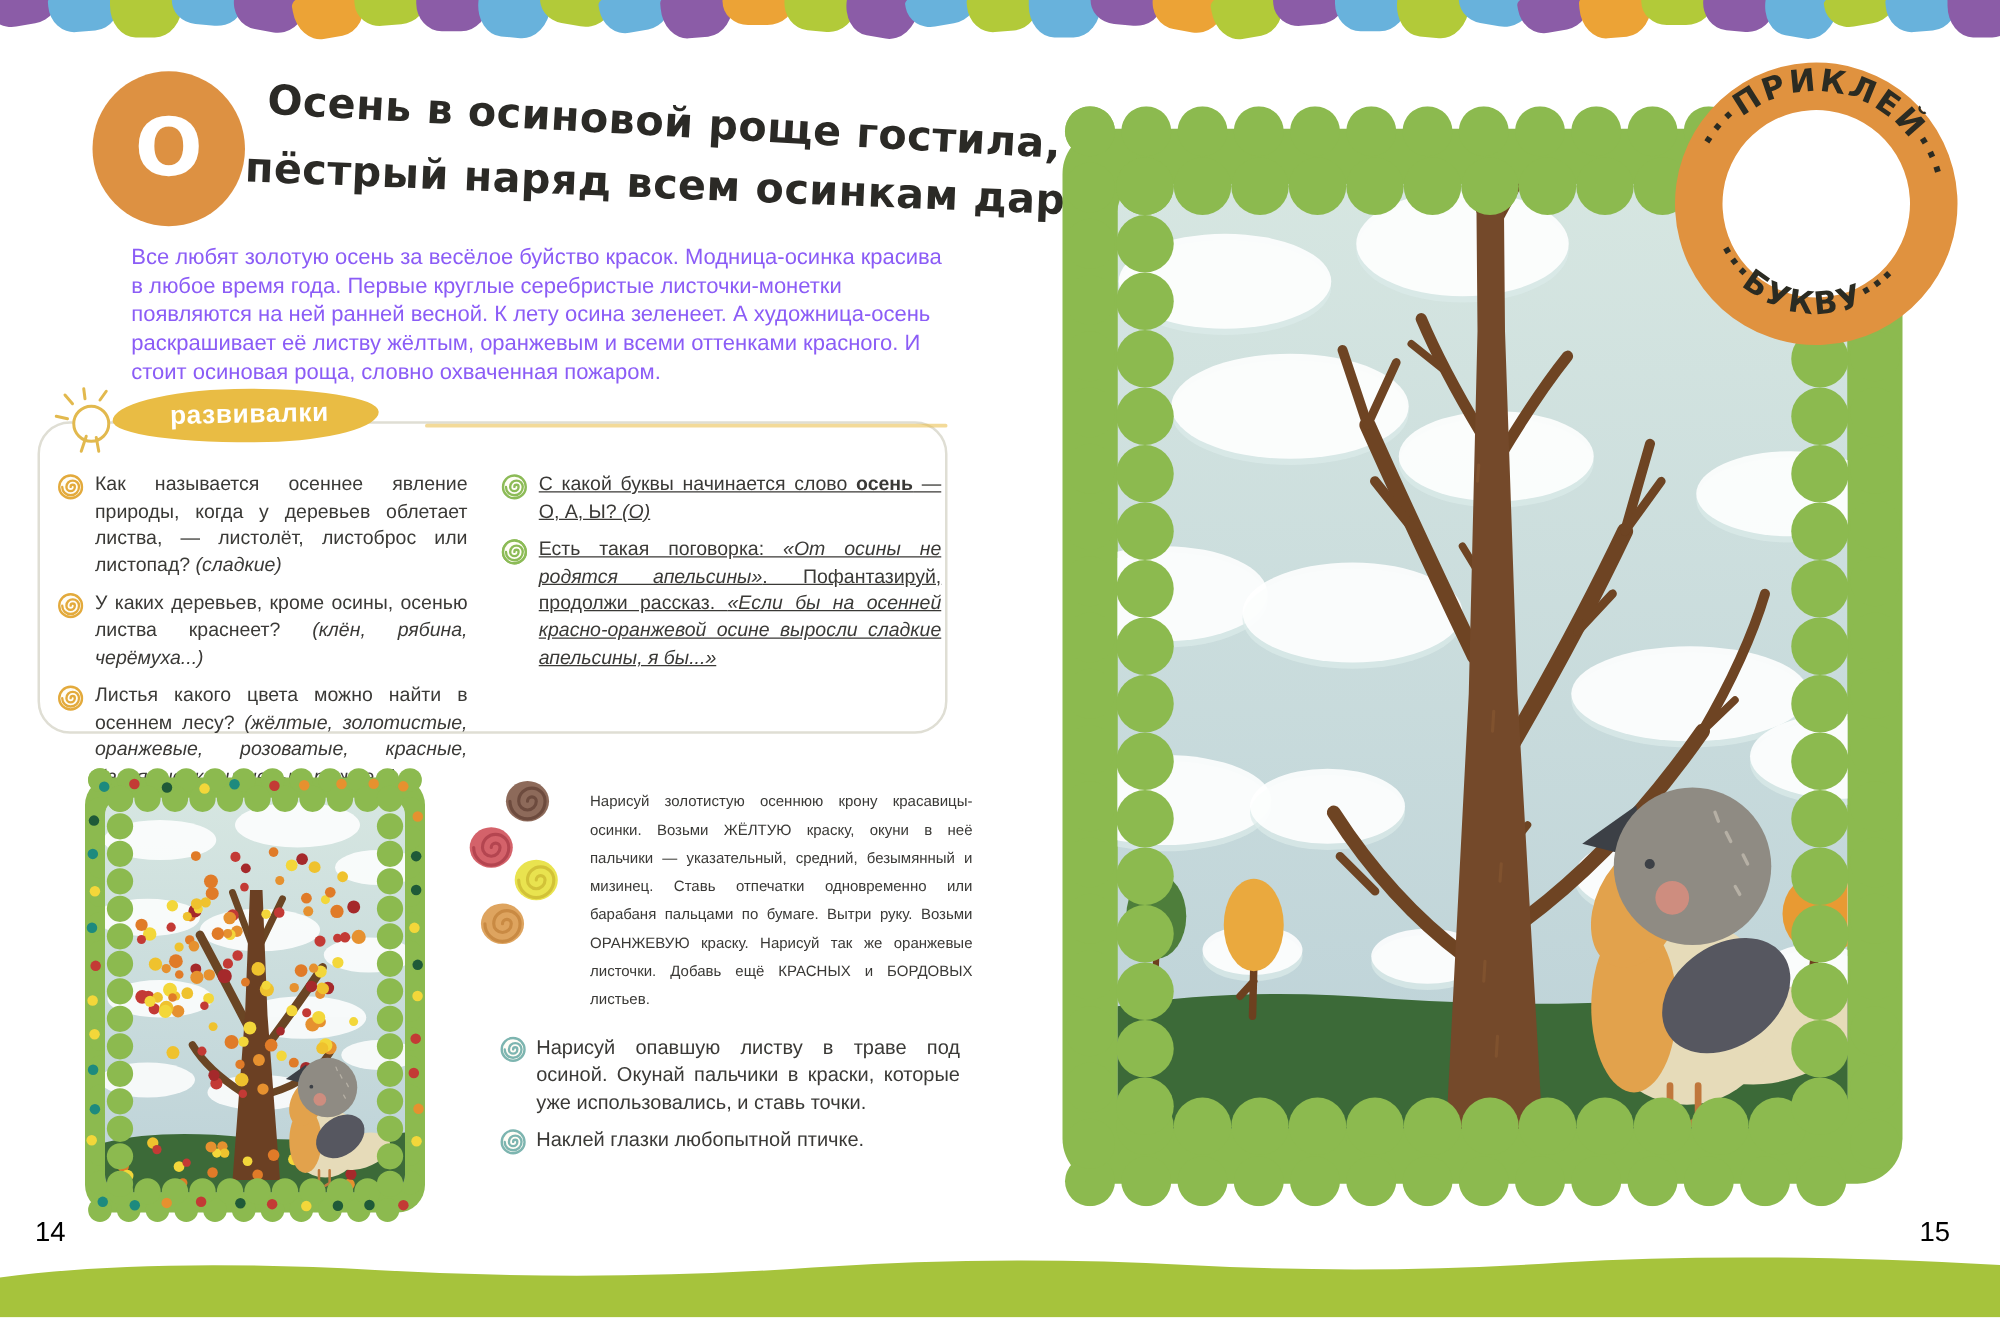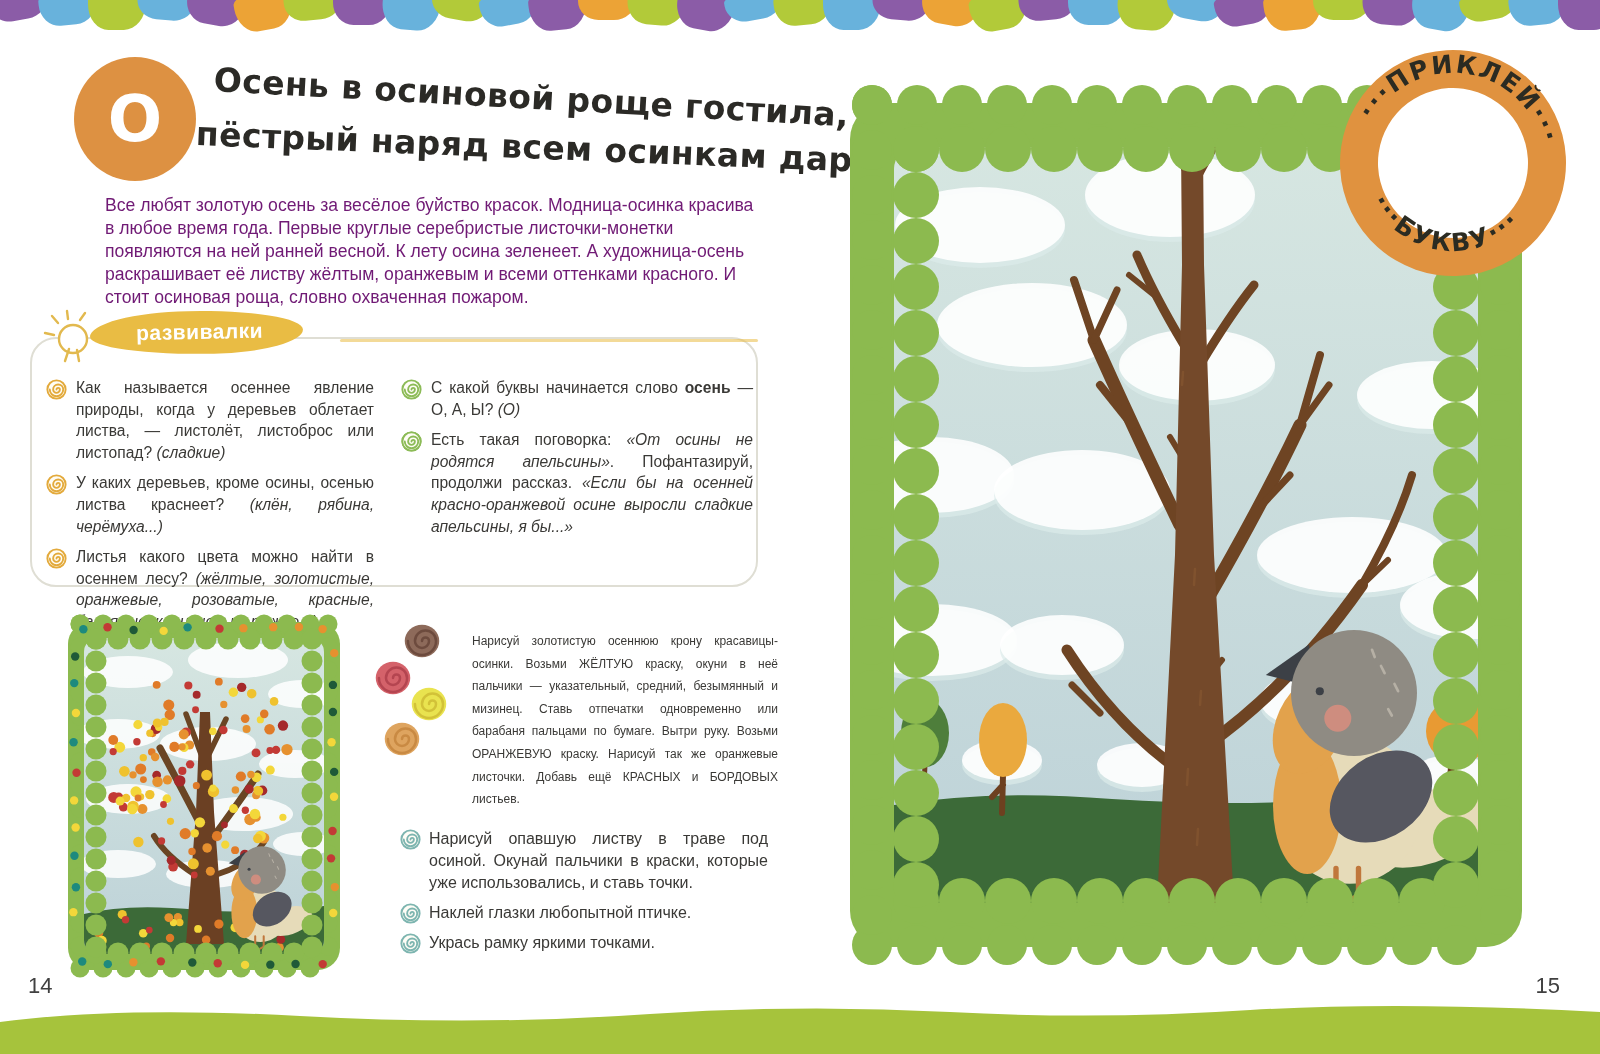--- a/index.html
+++ b/index.html
@@ -10,50 +10,50 @@
   .top-border .tb-blob{position:absolute;top:-8px;width:58px;}
   
   .letter-circle{position:absolute;left:74px;top:57px;width:122px;height:124px;border-radius:50%;
        background:var(--accent-orange);display:flex;align-items:center;justify-content:center;}
   .letter-circle span{color:#fff;font-size:64px;font-weight:800;font-family:"DejaVu Sans",sans-serif;}
   .title-line{position:absolute;font-family:"DejaVu Sans",sans-serif;font-weight:700;font-size:33px;
        color:#2b2a26;white-space:nowrap;transform-origin:left center;letter-spacing:.4px;}
   #title1{left:214px;top:60px;transform:rotate(3.2deg);}
   #title2{left:196px;top:114px;transform:rotate(2.3deg);}
   
-  .intro{position:absolute;left:105px;top:176px;width:660px;font-size:17.6px;line-height:23px;color:#701a75;}
+  .intro{position:absolute;left:105px;top:176px;width:660px;font-size:17.6px;line-height:23px;color:#8b5cf6;}
   
   .rbox{position:absolute;left:30px;top:337px;width:724px;height:246px;border:2px solid #dfded4;
        border-radius:26px;background:#fff;}
   .rlabel{position:absolute;left:58px;top:-28px;display:flex;align-items:center;}
   .bulb{position:absolute;left:8px;top:-30px;width:56px;height:58px;}
   .brush{background:var(--brush-gold);color:#fff;font-size:21px;font-weight:700;padding:9px 40px 10px 46px;
        border-radius:46% 54% 42% 58% / 55% 48% 52% 45%;transform:rotate(-1.2deg);letter-spacing:.5px;}
   .brush-line{position:absolute;left:308px;top:0px;width:418px;height:3px;background:var(--brush-gold);
        opacity:.55;border-radius:2px;}
   .qcol{position:absolute;top:38px;font-size:15.6px;line-height:21.6px;text-align:justify;}
   .qcol.colL{left:14px;width:328px;}
-  .qcol.colR{left:369px;width:352px;}
+  .qcol.colR{left:369px;width:352px;text-decoration:underline;}
   .q{position:relative;padding-left:30px;margin-bottom:9px;}
   .q .spiral{position:absolute;left:0;top:2px;width:21px;height:21px;}
   .q i, .task i{font-style:italic;}
   
   .blob-swatch{position:absolute;width:46px;height:46px;}
   .paint-text{position:absolute;left:472px;top:618px;width:306px;font-size:12px;line-height:22.6px;text-align:justify;}
   
   .tasks{position:absolute;left:400px;top:828px;width:368px;}
   .task{position:relative;padding-left:29px;font-size:16px;line-height:22px;text-align:justify;margin-bottom:8px;}
   .task .spiral{position:absolute;left:0;top:1px;width:21px;height:21px;}
   
   .small-illo{position:absolute;left:58px;top:612px;width:292px;height:368px;}
   .big-illo{position:absolute;left:832px;top:85px;width:708px;height:880px;}
   .sticker{position:absolute;left:1332px;top:42px;width:242px;height:242px;}
   .sticker text{font-family:"DejaVu Sans",sans-serif;font-weight:700;font-size:25px;letter-spacing:2px;fill:#2b2b22;}
   
-  .page-num{position:absolute;bottom:55px;color:#404040;font-size:22px;}
+  .page-num{position:absolute;bottom:55px;color:#000000;font-size:22px;}
   .page-num.pn-left{left:28px;} .page-num.pn-right{right:40px;}
   .bottom-band{position:absolute;left:0;bottom:0;width:1600px;height:58px;}
 </style>
 </head>
 <body style="--accent-orange: #dd9142; --brush-gold: #e9bc44;">
 
 <svg width="0" height="0" style="position:absolute">
   <defs>
     <path id="spiral-path" d="M10 10 a1.6 1.6 0 0 1 3.2 0 a3.2 3.2 0 0 1 -6.4 0 a4.8 4.8 0 0 1 9.6 0 a6.4 6.4 0 0 1 -12.8 0" fill="none" stroke-linecap="round"></path>
     <g id="spiral-bullet" fill="none" stroke-width="1.8" stroke-linecap="round">
@@ -515,26 +515,20 @@
         <use href="#spiral-bullet" class="st-teal" stroke="#7db5b0"></use>
       </svg>
     <span>Нарисуй опавшую листву в траве под осиной. Окунай пальчики в краски, которые уже использовались, и ставь точки.</span>
   </div>
   <div class="task">
     <svg class="spiral" viewBox="0 0 20 20">
         <use href="#spiral-bullet" class="st-teal" stroke="#7db5b0"></use>
       </svg>
     <span>Наклей глазки любопытной птичке.</span>
   </div>
-  <div class="task">
-    <svg class="spiral" viewBox="0 0 20 20">
-        <use href="#spiral-bullet" class="st-teal" stroke="#7db5b0"></use>
-      </svg>
-    <span>Укрась рамку яркими точками.</span>
-  </div>
 </div>
 
 <svg class="big-illo" viewBox="0 0 708 880">
   <defs>
     <linearGradient id="skyB" x1="0" y1="0" x2="0" y2="1">
       <stop offset="0" stop-color="#d6e6e1"></stop>
         <stop offset="1" stop-color="#bdd2d8"></stop>
     </linearGradient>
     <clipPath id="clipB">
         <rect x="62" y="62" width="584" height="756" rx="22"></rect>

